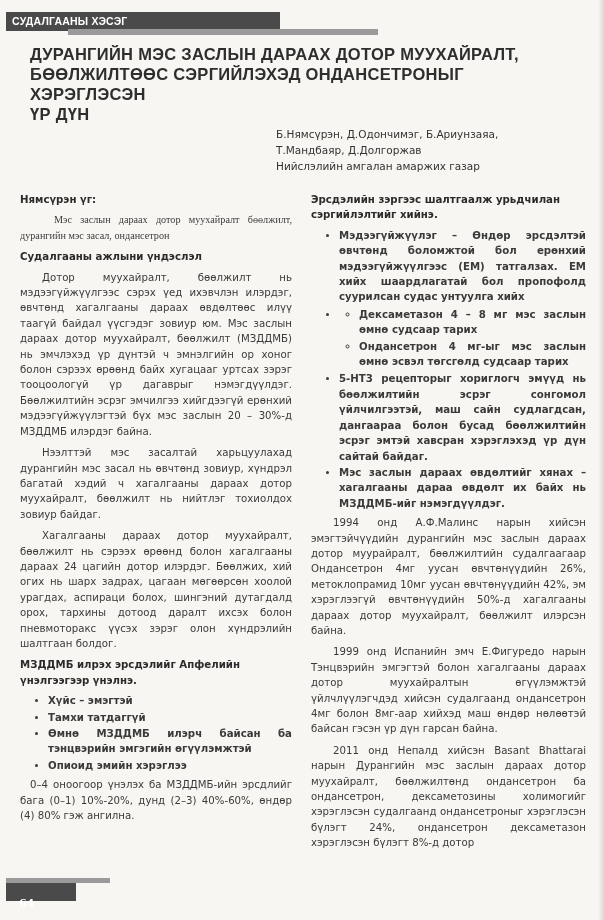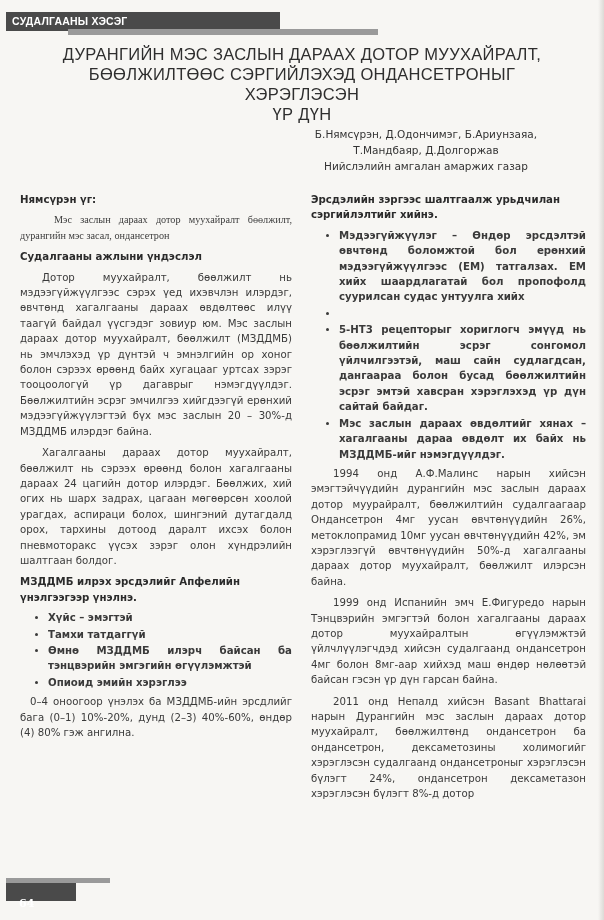--- a/index.html
+++ b/index.html
@@ -22,28 +22,27 @@
     position: absolute; left: 68px; top: 29px; width: 310px; height: 6px;
     background: #9a9a9a;
   }
   .section-label {
     position: absolute; left: 12px; top: 15px;
     font-family: "Liberation Sans", sans-serif; font-weight: bold;
     font-size: 10.5px; color: #ffffff; letter-spacing: 0.2px;
   }
   .title {
     position: absolute; left: 30px; top: 44px; width: 544px;
-    text-align: center;
-    font-family: "Liberation Sans", sans-serif; font-weight: normal;
+    font-family: "Liberation Sans", sans-serif; font-weight: bold;
     font-size: 16.5px; line-height: 20px; color: #2e2e2e;
     letter-spacing: 0.3px;
   }
   .authors {
     position: absolute; right: 28px; top: 126px; width: 300px;
-    text-align: center; font-size: 10.5px; line-height: 16px; color: #333;
+    text-align: left; font-size: 10.5px; line-height: 16px; color: #333;
   }
   .col {
     position: absolute; top: 192px; width: 272px;
     font-size: 10.2px; line-height: 15.4px; color: #3a3a3a;
   }
   .col-left { left: 20px; }
   .col-right { left: 311px; width: 275px; }
   .h {
     font-weight: bold; color: #2b2b2b; margin: 0 0 5px 0;
     font-size: 10.2px;
@@ -85,38 +84,43 @@
   <div>Б.Нямсүрэн, Д.Одончимэг, Б.Ариунзаяа,</div>
   <div>Т.Мандбаяр, Д.Долгоржав</div>
   <div>Нийслэлийн амгалан амаржих газар</div>
 </div>
 
 <div class="col col-left">
   <div class="h">Нямсүрэн үг:</div>
   <p class="p indent-big">Мэс заслын дараах дотор муухайралт бөөлжилт, дурангийн мэс засал, ондансетрон</p>
   <div class="h">Судалгааны ажлыни үндэслэл</div>
   <p class="p">Дотор муухайралт, бөөлжилт нь мэдээгүйжүүлгээс сэрэх үед ихэвчлэн илэрдэг, өвчтөнд хагалгааны дараах өвдөлтөөс илүү таагүй байдал үүсгэдэг зовиур юм. Мэс заслын дараах дотор муухайралт, бөөлжилт (МЗДДМБ) нь эмчлэхэд үр дүнтэй ч эмнэлгийн ор хоног болон сэрээх өрөөнд байх хугацааг уртсах зэрэг тооцоологүй үр дагаврыг нэмэгдүүлдэг. Бөөлжилтийн эсрэг эмчилгээ хийгдээгүй ерөнхий мэдээгүйжүүлэгтэй бүх мэс заслын 20 – 30%-д МЗДДМБ илэрдэг байна.</p>
+  <p class="p">Нээлттэй мэс засалтай харьцуулахад дурангийн мэс засал нь өвчтөнд зовиур, хүндрэл багатай хэдий ч хагалгааны дараах дотор муухайралт, бөөлжилт нь нийтлэг тохиолдох зовиур байдаг.</p>
   <p class="p">Хагалгааны дараах дотор муухайралт, бөөлжилт нь сэрээх өрөөнд болон хагалгааны дараах 24 цагийн дотор илэрдэг. Бөөлжих, хий огих нь шарх задрах, цагаан мөгөөрсөн хоолой урагдах, аспираци болох, шингэний дутагдалд орох, тархины дотоод даралт ихсэх болон пневмоторакс үүсэх зэрэг олон хүндрэлийн шалтгаан болдог.</p>
   <div class="h">МЗДДМБ илрэх эрсдэлийг Апфелийн үнэлгээгээр үнэлнэ.</div>
   <ul>
     <li>Хүйс – эмэгтэй</li>
     <li>Тамхи татдаггүй</li>
     <li>Өмнө МЗДДМБ илэрч байсан ба тэнцвэрийн эмгэгийн өгүүлэмжтэй</li>
     <li>Опиоид эмийн хэрэглээ</li>
   </ul>
   <p class="p" style="text-indent:10px">0–4 оноогоор үнэлэх ба МЗДДМБ-ийн эрсдлийг бага (0–1) 10%-20%, дунд (2–3) 40%-60%, өндөр (4) 80% гэж ангилна.</p>
 </div>
 
 <div class="col col-right">
   <div class="h">Эрсдэлийн зэргээс шалтгаалж урьдчилан сэргийлэлтийг хийнэ.</div>
   <ul>
     <li>
       <span>Мэдээгүйжүүлэг – Өндөр эрсдэлтэй өвчтөнд боломжтой бол ерөнхий мэдээгүйжүүлгээс (ЕМ) татгалзах. ЕМ хийх шаардлагатай бол пропофолд суурилсан судас унтуулга хийх</span>
     </li>
     <li>
+      <ul>
+        <li>Дексаметазон 4 – 8 мг мэс заслын өмнө судсаар тарих</li>
+        <li>Ондансетрон 4 мг-ыг мэс заслын өмнө эсвэл төгсгөлд судсаар тарих</li>
+      </ul>
     </li>
     <li>
       <span>5-НТ3 рецепторыг хориглогч эмүүд нь бөөлжилтийн эсрэг сонгомол үйлчилгээтэй, маш сайн судлагдсан, дангаараа болон бусад бөөлжилтийн эсрэг эмтэй хавсран хэрэглэхэд үр дүн сайтай байдаг.</span>
     </li>
     <li>
       <span>Мэс заслын дараах өвдөлтийг хянах – хагалгааны дараа өвдөлт их байх нь МЗДДМБ-ийг нэмэгдүүлдэг.</span>
     </li>
   </ul>
   <p class="p">1994 онд А.Ф.Малинс нарын хийсэн эмэгтэйчүүдийн дурангийн мэс заслын дараах дотор муурайралт, бөөлжилтийн судалгаагаар Ондансетрон 4мг уусан өвчтөнүүдийн 26%, метоклопрамид 10мг уусан өвчтөнүүдийн 42%, эм хэрэглээгүй өвчтөнүүдийн 50%-д хагалгааны дараах дотор муухайралт, бөөлжилт илэрсэн байна.</p>
   <p class="p">1999 онд Испанийн эмч Е.Фигуредо нарын Тэнцвэрийн эмгэгтэй болон хагалгааны дараах дотор муухайралтын өгүүлэмжтэй үйлчлүүлэгчдэд хийсэн судалгаанд ондансетрон 4мг болон 8мг-аар хийхэд маш өндөр нөлөөтэй байсан гэсэн үр дүн гарсан байна.</p>

